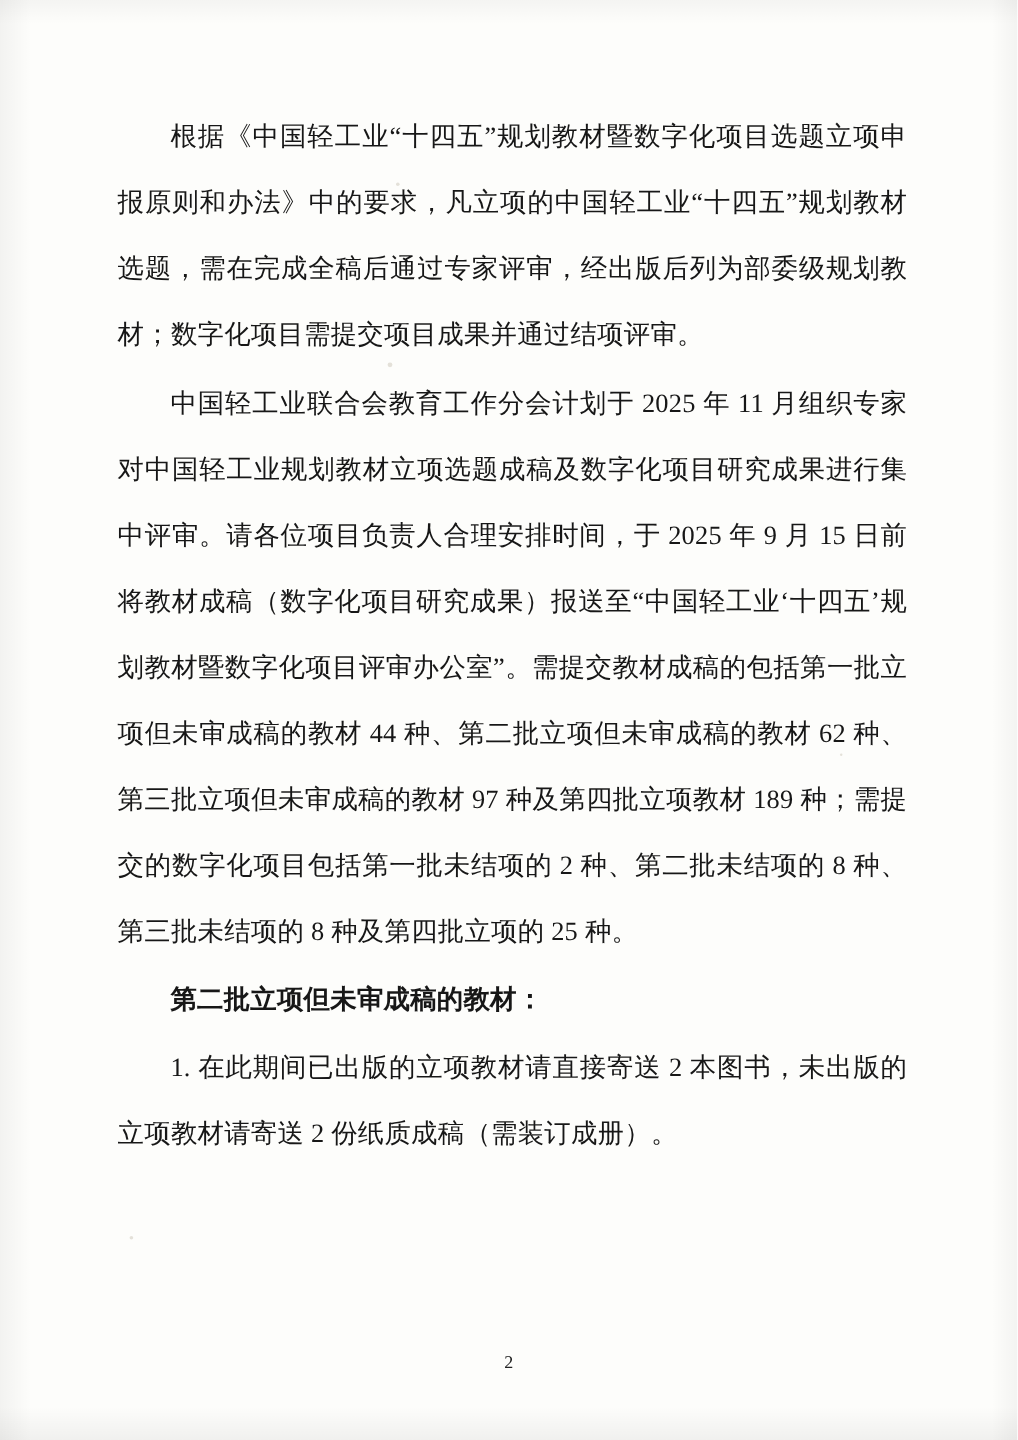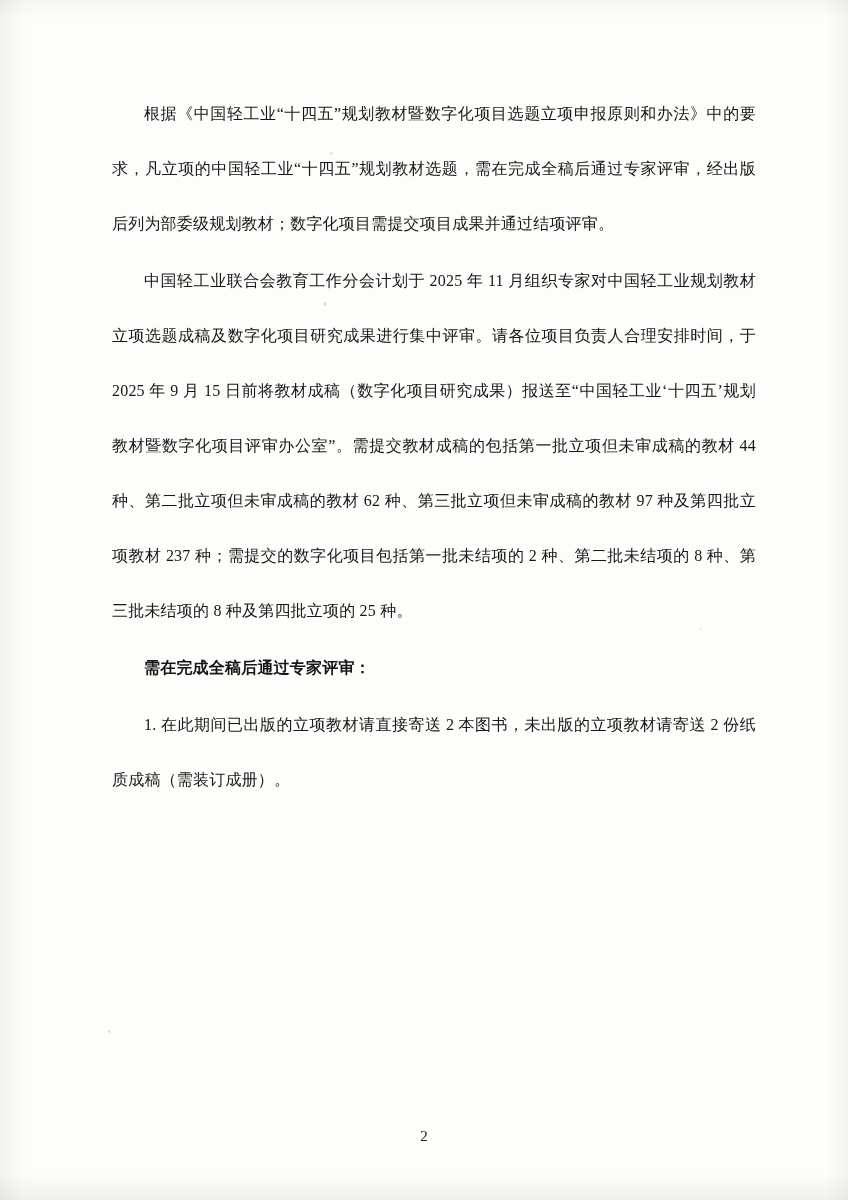--- a/index.html
+++ b/index.html
@@ -34,22 +34,22 @@
     opacity: .55;
     pointer-events: none;
   }
   .body-area {
     position: absolute;
     left: 96px;
     top: 86px;
     width: 660px;
   }
   p.para {
-    margin: 0 0 2px 16px;
-    font-size: 16px;
+    margin: 0 0 2px 2px;
+    font-size: 22px;
     line-height: 55px;
     text-align: justify;
     text-justify: inter-ideograph;
     letter-spacing: 0.2px;
     text-indent: 2em;
   }
   p.para.bold {
     font-weight: bold;
   }
   .page-number {
@@ -70,20 +70,20 @@
 
   <div class="scan-tint"></div>
 
   <div class="speck" style="left:330px; top:152px; width:3px; height:3px;"></div>
   <div class="speck" style="left:323px; top:302px; width:4px; height:4px;"></div>
   <div class="speck" style="left:108px; top:1030px; width:3px; height:3px;"></div>
   <div class="speck" style="left:700px; top:628px; width:2px; height:2px;"></div>
 
   <div class="body-area">
     <p class="para">根据《中国轻工业“十四五”规划教材暨数字化项目选题立项申报原则和办法》中的要求，凡立项的中国轻工业“十四五”规划教材选题，需在完成全稿后通过专家评审，经出版后列为部委级规划教材；数字化项目需提交项目成果并通过结项评审。</p>
-    <p class="para">中国轻工业联合会教育工作分会计划于 2025 年 11 月组织专家对中国轻工业规划教材立项选题成稿及数字化项目研究成果进行集中评审。请各位项目负责人合理安排时间，于 2025 年 9 月 15 日前将教材成稿（数字化项目研究成果）报送至“中国轻工业‘十四五’规划教材暨数字化项目评审办公室”。需提交教材成稿的包括第一批立项但未审成稿的教材 44 种、第二批立项但未审成稿的教材 62 种、第三批立项但未审成稿的教材 97 种及第四批立项教材 237 种；需提交的数字化项目包括第一批未结项的 2 种、第二批未结项的 8 种、第三批未结项的 8 种及第四批立项的 25 种。</p>
-    <p class="para bold">需在完成全稿后通过专家评审：</p>
+    <p class="para">中国轻工业联合会教育工作分会计划于 2025 年 11 月组织专家对中国轻工业规划教材立项选题成稿及数字化项目研究成果进行集中评审。请各位项目负责人合理安排时间，于 2025 年 9 月 15 日前将教材成稿（数字化项目研究成果）报送至“中国轻工业‘十四五’规划教材暨数字化项目评审办公室”。需提交教材成稿的包括第一批立项但未审成稿的教材 44 种、第二批立项但未审成稿的教材 62 种、第三批立项但未审成稿的教材 97 种及第四批立项教材 189 种；需提交的数字化项目包括第一批未结项的 2 种、第二批未结项的 8 种、第三批未结项的 8 种及第四批立项的 25 种。</p>
+    <p class="para bold">第二批立项但未审成稿的教材：</p>
     <p class="para">1. 在此期间已出版的立项教材请直接寄送 2 本图书，未出版的立项教材请寄送 2 份纸质成稿（需装订成册）。</p>
   </div>
 
   <div class="page-number">2</div>
 
 </div>
 
 </body></html>

